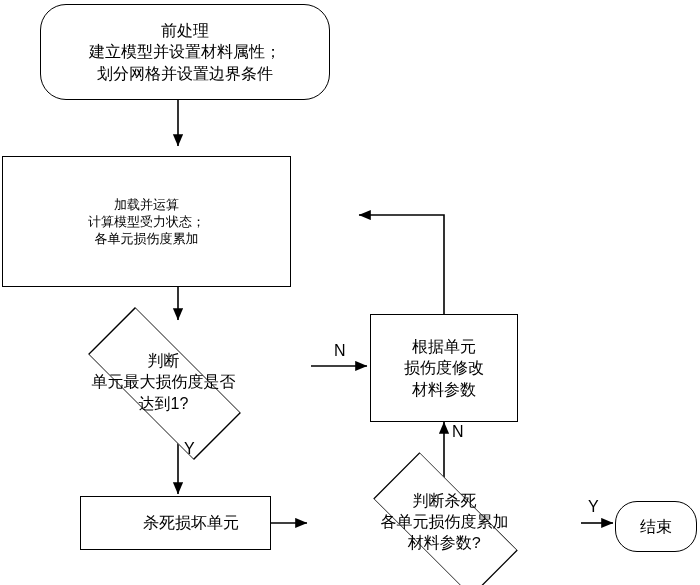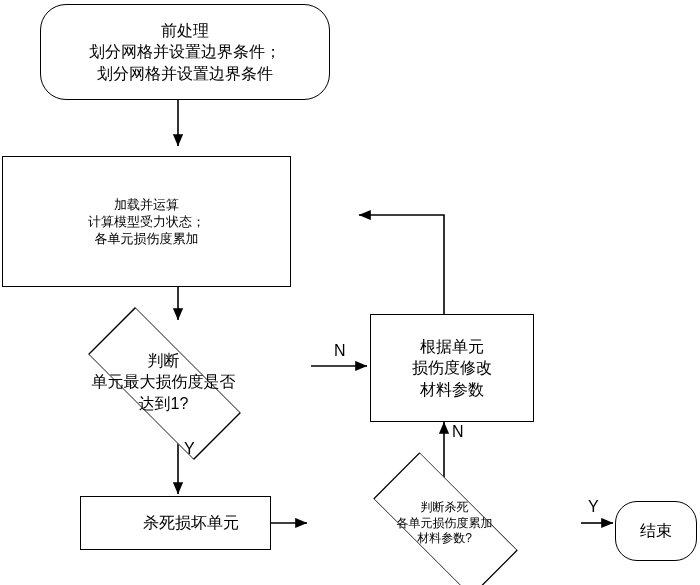--- a/index.html
+++ b/index.html
@@ -101,59 +101,59 @@
 
     <path d="M271,523 L307,523" stroke="#000000" stroke-width="1.6" fill="none" marker-end="url(#arrow)"></path>
 
     <path d="M444,478 L444,422" stroke="#000000" stroke-width="1.6" fill="none" marker-end="url(#arrow)"></path>
 
     <path d="M581,523 L613,523" stroke="#000000" stroke-width="1.6" fill="none" marker-end="url(#arrow)"></path>
   </svg>
 
   <div class="node terminator" style="left:40px; top:4px; width:290px; height:96px; font-size:16px;">
     <span class="line">前处理</span>
-    <span class="line">划分网格并设置边界条件；</span>
+    <span class="line">建立模型并设置材料属性；</span>
     <span class="line">划分网格并设置边界条件</span>
   </div>
 
   <div class="node process" style="left:2px; top:156px; width:289px; height:131px; font-size:13px;">
     <span class="line">加载并运算</span>
     <span class="line">计算模型受力状态；</span>
     <span class="line">各单元损伤度累加</span>
   </div>
 
   <div class="node decision" style="left:16px; top:336px; width:295px; height:92px; font-size:16px;">
     <div class="diamond-shape" style="width:105px; height:105px; margin-left:-52.5px; margin-top:-52.5px; transform: rotate(45deg) scale(1.40, 0.62);"></div>
     <div class="diamond-label">
       <span class="line">判断</span>
       <span class="line">单元最大损伤度是否</span>
       <span class="line">达到1?</span>
     </div>
   </div>
 
-  <div class="node process" style="left:370px; top:314px; width:164px; height:108px; font-size:16px;">
+  <div class="node process" style="left:370px; top:314px; width:148px; height:108px; font-size:16px;">
     <span class="line">根据单元</span>
     <span class="line">损伤度修改</span>
     <span class="line">材料参数</span>
   </div>
 
   <div class="node process" style="left:80px; top:496px; width:191px; height:54px; font-size:16px;padding-left:31px;">
     <span class="line">杀死损坏单元</span>
   </div>
 
-  <div class="node decision" style="left:308px; top:478px; width:273px; height:91px; font-size:12px;">
+  <div class="node decision" style="left:308px; top:478px; width:273px; height:91px; font-size:16px;font-family:Liberation Mono, monospace;">
     <div class="diamond-shape" style="width:105px; height:105px; margin-left:-52.5px; margin-top:-52.5px; transform: rotate(45deg) scale(1.30, 0.61);"></div>
     <div class="diamond-label">
       <span class="line">判断杀死</span>
       <span class="line">各单元损伤度累加</span>
       <span class="line">材料参数?</span>
     </div>
   </div>
 
-  <div class="node terminator" style="left:615px; top:501px; width:82px; height:60px; font-size:16px; border-radius:22px;">
+  <div class="node terminator" style="left:615px; top:501px; width:82px; height:51px; font-size:16px; border-radius:22px;">
     <span class="line">结束</span>
   </div>
 
   <div class="edge-label" style="left:334px; top:342px;">N</div>
   <div class="edge-label" style="left:184px; top:440px;">Y</div>
   <div class="edge-label" style="left:452px; top:423px;">N</div>
   <div class="edge-label" style="left:588px; top:498px;">Y</div>
 
 </div>
 

